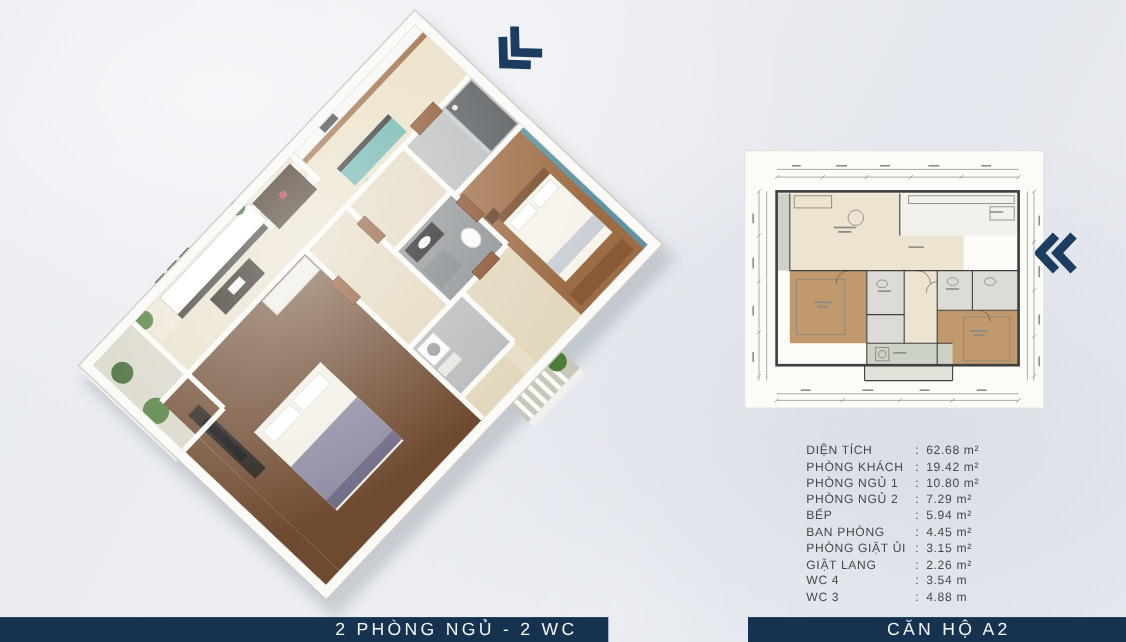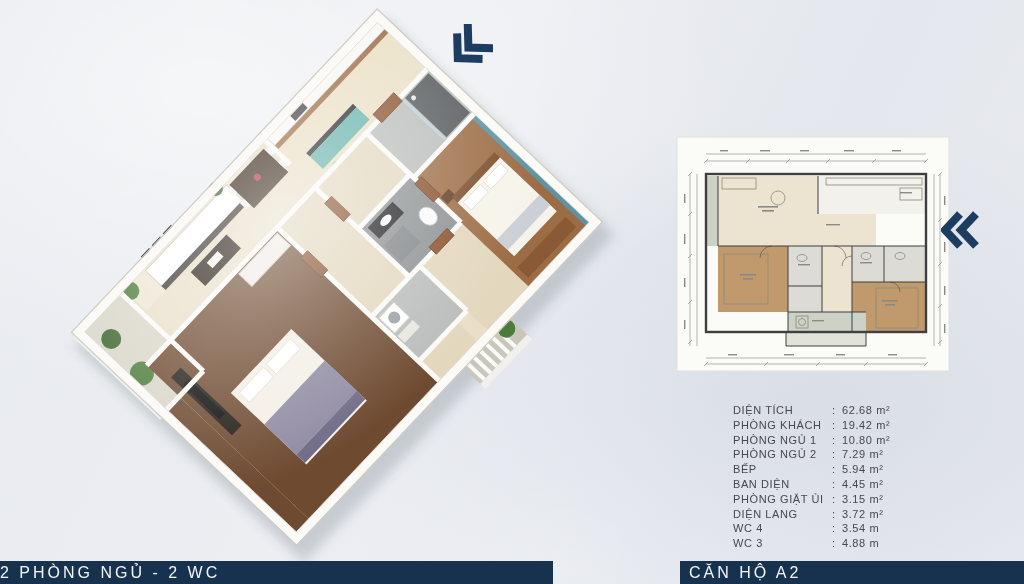--- a/index.html
+++ b/index.html
@@ -15,22 +15,22 @@
   
   .spec-list{position:absolute;left:733px;top:403px;width:220px;color:var(--spec_text);
     font-size:11px;letter-spacing:.6px;}
   .spec-row{display:flex;line-height:14.8px;white-space:nowrap;}
   .spec-label{width:99px;flex:0 0 99px;}
   .spec-sep{width:10px;flex:0 0 10px;}
   .spec-value{flex:1;}
   
   .bar{position:absolute;top:561px;height:23px;background:var(--navy);color:var(--bar_text);
     font-size:16px;letter-spacing:3px;line-height:23px;white-space:nowrap;}
-  .bar-left{left:0;width:553px;text-align:left;padding-right:28px;box-sizing:border-box;}
-  .bar-right{left:680px;width:344px;text-align:left;padding-left:9px;box-sizing:border-box;}
+  .bar-left{left:0;width:553px;text-align:right;padding-right:28px;box-sizing:border-box;}
+  .bar-right{left:680px;width:344px;text-align:center;padding-left:21px;box-sizing:border-box;}
   
   .arrow-svg polyline{fill:none;stroke:var(--arrow);stroke-width:8;}
 </style>
 </head>
 <body>
 
 <div class="stage">
 
   <svg width="660" height="584" viewBox="0 0 660 584" style="left:40px;top:0;">
     <defs>
@@ -322,33 +322,33 @@
         <span class="spec-label">PHÒNG NGỦ 2</span>
         <span class="spec-sep">:</span>
         <span class="spec-value">7.29 m²</span>
       </div>
       <div class="spec-row">
         <span class="spec-label">BẾP</span>
         <span class="spec-sep">:</span>
         <span class="spec-value">5.94 m²</span>
       </div>
       <div class="spec-row">
-        <span class="spec-label">BAN DIỆN</span>
+        <span class="spec-label">BAN PHÒNG</span>
         <span class="spec-sep">:</span>
         <span class="spec-value">4.45 m²</span>
       </div>
       <div class="spec-row">
         <span class="spec-label">PHÒNG GIẶT ỦI</span>
         <span class="spec-sep">:</span>
         <span class="spec-value">3.15 m²</span>
       </div>
       <div class="spec-row">
-        <span class="spec-label">DIỆN LANG</span>
-        <span class="spec-sep">:</span>
-        <span class="spec-value">3.72 m²</span>
+        <span class="spec-label">GIẶT LANG</span>
+        <span class="spec-sep">:</span>
+        <span class="spec-value">2.26 m²</span>
       </div>
       <div class="spec-row">
         <span class="spec-label">WC 4</span>
         <span class="spec-sep">:</span>
         <span class="spec-value">3.54 m</span>
       </div>
       <div class="spec-row">
         <span class="spec-label">WC 3</span>
         <span class="spec-sep">:</span>
         <span class="spec-value">4.88 m</span>

